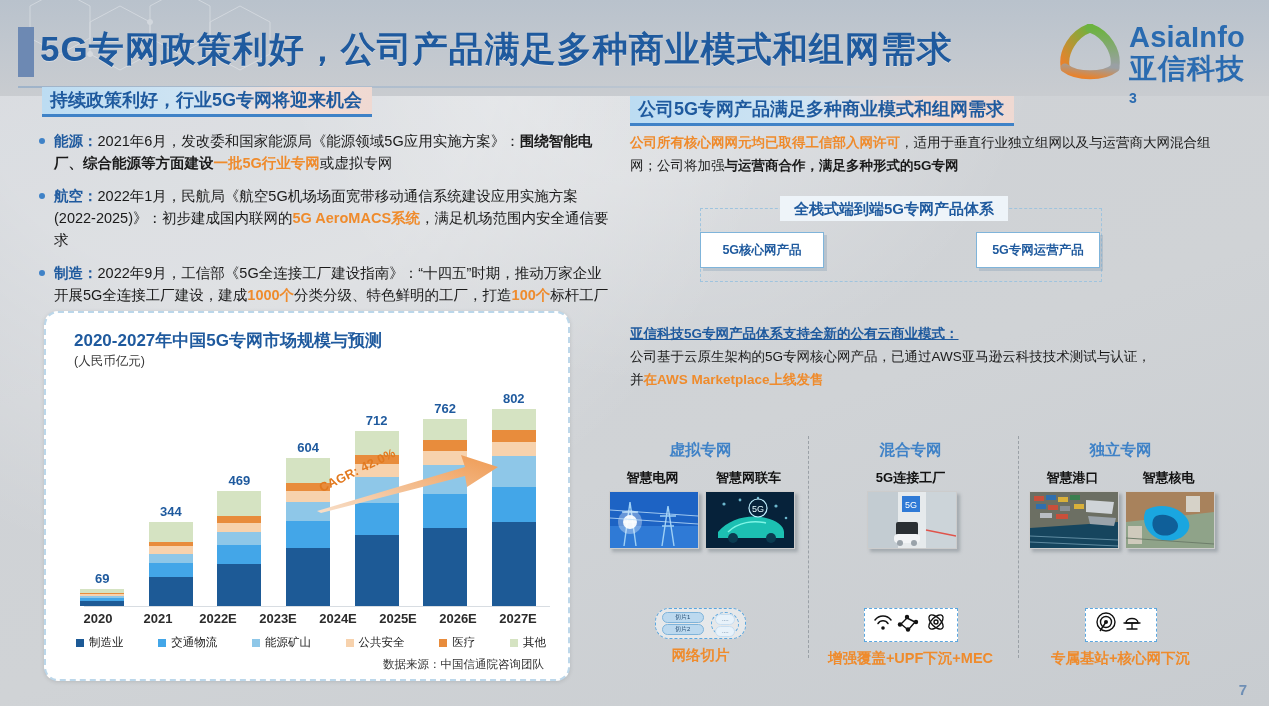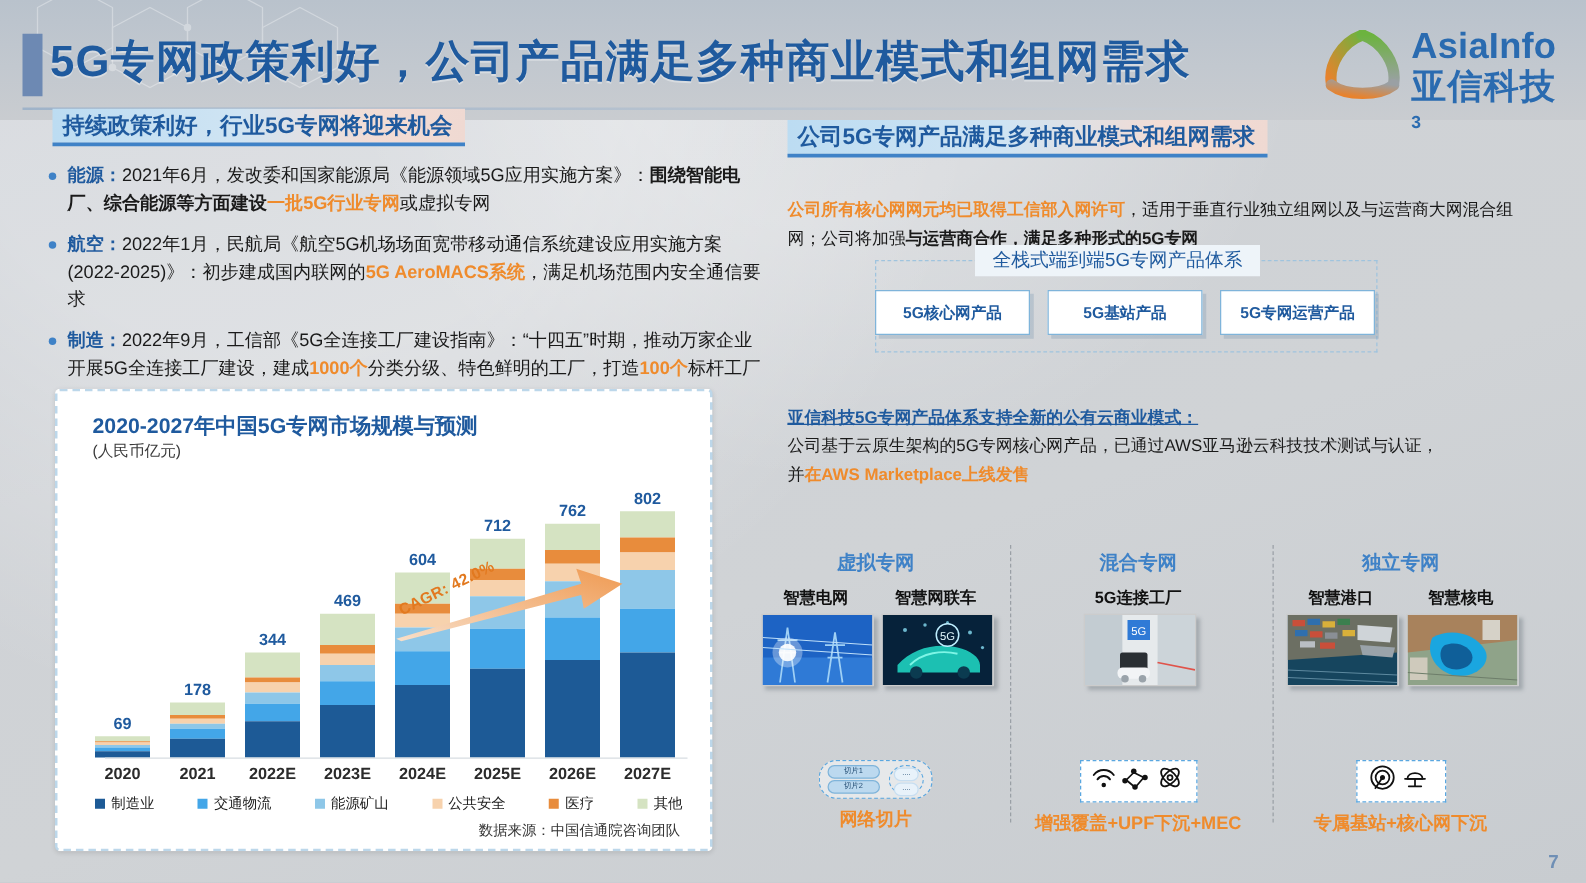--- a/index.html
+++ b/index.html
@@ -57,21 +57,21 @@
     font-size:14.5px;line-height:22px;color:#1a1a1a;}
   .bullet::before{content:"";position:absolute;left:9px;top:8px;width:6px;height:6px;
     border-radius:50%;background:#3f82c7;}
   .k{color:#1f5a9e;font-weight:bold;}
   .o{color:#ef8b2c;font-weight:bold;}
   .b{font-weight:bold;}
 
   
   .chart-card{
     position:absolute;left:44px;top:311px;width:522px;height:366px;
-    background:#fff;border:2px dashed #bcd7ea;border-radius:4px;
+    background:#fff;border:2px dashed #bcd7ea;border-radius:14px;
     box-shadow:0 1px 4px rgba(0,0,0,.12);
   }
   .chart-title{position:absolute;left:28px;top:16px;font-size:17px;font-weight:bold;color:#1f5a9e;}
   .chart-sub{position:absolute;left:28px;top:40px;font-size:12.5px;color:#3a3a3a;}
   .plot{position:absolute;left:22px;top:62px;width:480px;height:232px;}
   .axis{position:absolute;left:16px;bottom:0;width:466px;height:1px;background:#d8dde2;}
   .bars{position:absolute;left:0;bottom:1px;width:480px;height:231px;display:flex;align-items:flex-end;}
   .bcol{flex:1;display:flex;flex-direction:column;align-items:center;justify-content:flex-end;height:100%;}
   .bval{font-size:13px;font-weight:bold;color:#1f5a9e;margin-bottom:3px;}
   .stack{width:44px;display:flex;flex-direction:column-reverse;}
@@ -80,25 +80,25 @@
   .xlabels span{flex:1;text-align:center;font-size:13px;font-weight:bold;color:#2b2b2b;}
   .cagr{position:absolute;left:247px;top:76px;width:185px;height:64px;}
   .cagr-txt{position:absolute;left:8px;top:30px;transform:rotate(-26deg);transform-origin:left bottom;
     font-size:12.5px;font-weight:bold;color:#e2791f;white-space:nowrap;letter-spacing:.3px;}
   .legend{position:absolute;left:30px;top:322px;width:470px;display:flex;justify-content:space-between;align-items:flex-start;}
   .lg{display:flex;align-items:center;font-size:11.5px;color:#222;}
   .lg i{width:8px;height:8px;margin-right:5px;display:inline-block;}
   .src{position:absolute;right:24px;top:344px;font-size:11.5px;color:#333;}
 
   
-  .r-para{position:absolute;left:630px;top:131px;width:600px;font-size:13.5px;line-height:23px;color:#1a1a1a;margin-top:25px;}
+  .r-para{position:absolute;left:630px;top:131px;width:600px;font-size:13.5px;line-height:23px;color:#1a1a1a;}
   .prod-wrap{position:absolute;left:700px;top:208px;width:400px;height:72px;
     border:1px dashed #9fc4de;}
   .prod-title{position:absolute;left:780px;top:196px;height:25px;line-height:25px;padding:0 14px;
-    background:#eef4f9;font-size:15px;font-weight:normal;color:#1f5a9e;white-space:nowrap;}
+    background:#eef4f9;font-size:15px;font-weight:bold;color:#1f5a9e;white-space:nowrap;}
   .prod-row{position:absolute;left:700px;top:232px;width:400px;display:flex;justify-content:space-between;}
   .prod{width:122px;height:34px;line-height:34px;text-align:center;background:#fff;
     border:1px solid #7fb4da;font-size:12.5px;font-weight:bold;color:#1f5a9e;
     box-shadow:3px 3px 0 rgba(120,150,175,.30);}
 
   .cloud-block{position:absolute;left:630px;top:322px;width:600px;font-size:13.5px;line-height:23px;color:#1a1a1a;}
   .cloud-block .hd{color:#1f5a9e;font-weight:bold;text-decoration:underline;}
 
   
   .vline{position:absolute;width:0;border-left:1px dashed #9aa0a6;top:436px;height:222px;}
@@ -192,31 +192,20 @@
             <div class="stack">
               <div class="seg" style="height: 4.91272px; background: rgb(29, 90, 150);"></div>
               <div class="seg" style="height: 3.19327px; background: rgb(67, 166, 232);"></div>
               <div class="seg" style="height: 1.96509px; background: rgb(142, 199, 232);"></div>
               <div class="seg" style="height: 1.96509px; background: rgb(247, 210, 173);"></div>
               <div class="seg" style="height: 0.982544px; background: rgb(232, 140, 60);"></div>
               <div class="seg" style="height: 3.93017px; background: rgb(213, 227, 194);"></div>
             </div>
           </div>
           <div class="bcol">
-            <div class="bval">178</div>
-            <div class="stack">
-              <div class="seg" style="height: 15.2294px; background: rgb(29, 90, 150);"></div>
-              <div class="seg" style="height: 7.36908px; background: rgb(67, 166, 232);"></div>
-              <div class="seg" style="height: 4.91272px; background: rgb(142, 199, 232);"></div>
-              <div class="seg" style="height: 3.93017px; background: rgb(247, 210, 173);"></div>
-              <div class="seg" style="height: 2.45636px; background: rgb(232, 140, 60);"></div>
-              <div class="seg" style="height: 9.82544px; background: rgb(213, 227, 194);"></div>
-            </div>
-          </div>
-          <div class="bcol">
             <div class="bval">344</div>
             <div class="stack">
               <div class="seg" style="height: 29.4763px; background: rgb(29, 90, 150);"></div>
               <div class="seg" style="height: 13.51px; background: rgb(67, 166, 232);"></div>
               <div class="seg" style="height: 9.33416px; background: rgb(142, 199, 232);"></div>
               <div class="seg" style="height: 7.86035px; background: rgb(247, 210, 173);"></div>
               <div class="seg" style="height: 4.17581px; background: rgb(232, 140, 60);"></div>
               <div class="seg" style="height: 20.1421px; background: rgb(213, 227, 194);"></div>
             </div>
           </div>
@@ -330,21 +319,20 @@
   </div>
 
   <div class="r-para">
     <span class="o">公司所有核心网网元均已取得工信部入网许可</span><span>，适用于垂直行业独立组网以及与运营商大网混合组网；公司将加强</span><span class="b">与运营商合作，满足多种形式的5G专网</span>
   </div>
 
   <div class="prod-wrap"></div>
   <div class="prod-title">全栈式端到端5G专网产品体系</div>
   <div class="prod-row" id="prodrow">
       <div class="prod">5G核心网产品</div>
-      <div class="prod">5G基站产品</div>
       <div class="prod">5G专网运营产品</div>
     </div>
 
   <div class="cloud-block">
     <div class="hd">亚信科技5G专网产品体系支持全新的公有云商业模式：</div>
     <div>公司基于云原生架构的5G专网核心网产品，已通过AWS亚马逊云科技技术测试与认证，</div>
     <div><span>并</span><span class="o">在AWS Marketplace上线发售</span></div>
   </div>
 
   <div class="vline" style="left:808px"></div>

